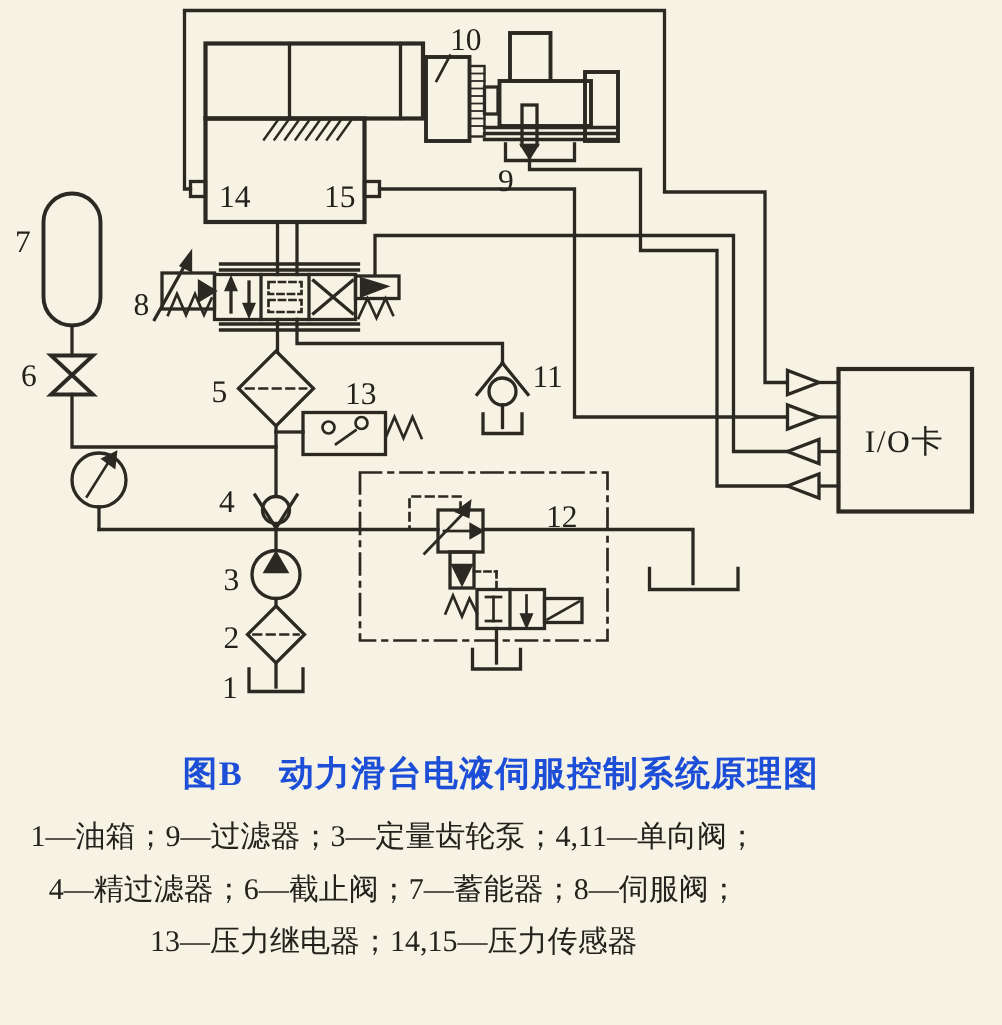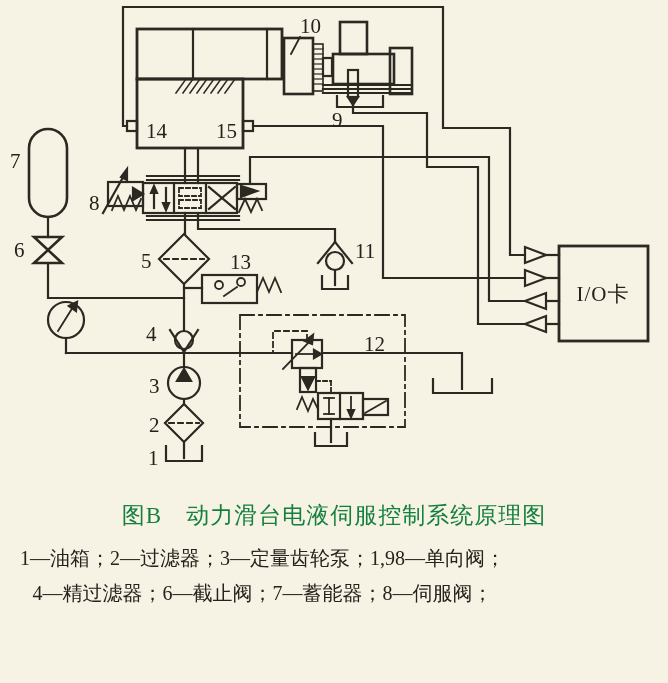--- a/index.html
+++ b/index.html
@@ -14,22 +14,22 @@
   .page svg{position:absolute;left:0;top:0;}
   svg text{
     font-family:"Liberation Serif","DejaVu Serif",serif;
     fill:#24221c;
   }
   .num{font-size:21px;}
   .iotext{font-size:21px;letter-spacing:1px;}
   .fig-title{
     position:absolute;left:0;top:500px;width:668px;
     text-align:center;
-    font-size:23px;font-weight:400;letter-spacing:1px;
-    color:#15803d;
+    font-size:23px;font-weight:700;letter-spacing:1px;
+    color:#1d4ed8;
   }
   .legend{
     position:absolute;left:0;top:541px;width:525px;
     text-align:center;
     font-size:20px;line-height:35px;
     color:#24221c;
   }
 </style>
 </head>
 <body>
@@ -259,17 +259,18 @@
   <text class="num" x="332" y="127">9</text>
   <text class="num" x="355" y="258">11</text>
   <text class="num" x="364" y="351">12</text>
   <text class="num" x="230" y="269">13</text>
   <text class="iotext" x="603" y="301" text-anchor="middle">I/O卡</text>
 </svg>
 
 <div class="fig-title">图B　动力滑台电液伺服控制系统原理图</div>
 
 <div class="legend">
-  <div>1—油箱；2—过滤器；3—定量齿轮泵；1,98—单向阀；</div>
+  <div>1—油箱；9—过滤器；3—定量齿轮泵；4,11—单向阀；</div>
   <div>4—精过滤器；6—截止阀；7—蓄能器；8—伺服阀；</div>
+  <div>13—压力继电器；14,15—压力传感器</div>
 </div>
 
 </div>
 
 </body></html>

